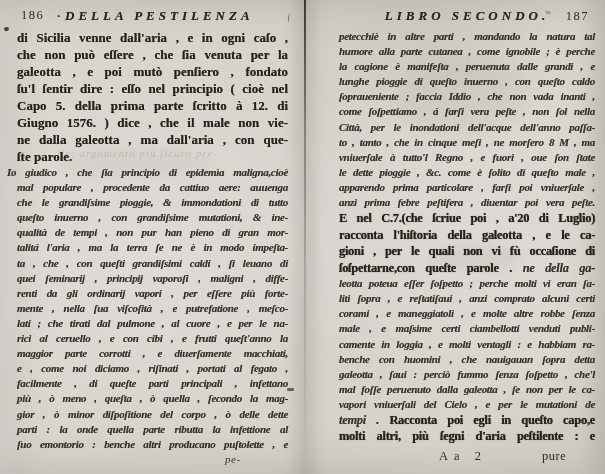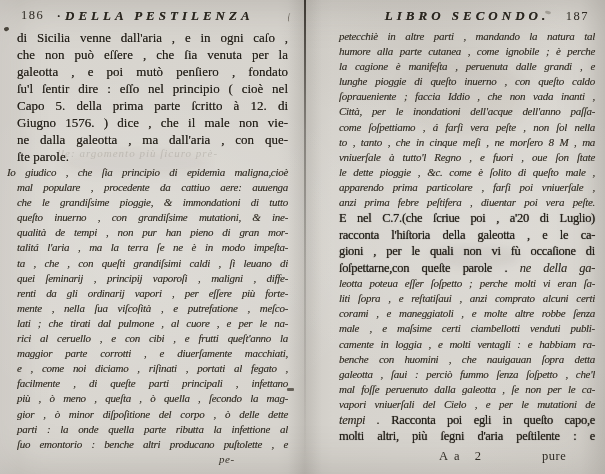--- a/index.html
+++ b/index.html
@@ -40,35 +40,35 @@
     font-style:italic; letter-spacing:4px; font-size:13px; font-weight:bold;
     color:#2a261f; text-shadow:0 0 .5px rgba(40,35,28,.6); white-space:nowrap;
   }
   .ornament { font-size:11px; margin-right:1px; color:#2a261f; }
   .right .header { justify-content:center; }
   .right .pagenum { position:absolute; right:6px; top:1px; }
 
   .body { margin-top:2px; }
   .line {
     white-space:nowrap; overflow:visible;
-    text-align:justify; text-align-last:justify;
+    text-align:justify; text-align-last:justify;font-weight:bold;
   }
   .line.short { text-align-last:left; }
   .ln-r { font-size:13px;  line-height:17px;   height:17px; }
   .ln-i { font-size:11px;  line-height:15.1px; height:15.1px; }
   .right .ln-r { font-size:12.5px; line-height:16.5px; height:16.5px; letter-spacing:-.3px; }
   .right .ln-i { letter-spacing:-.3px; }
   .left  .ln-i { letter-spacing:-.3px; }
 
   span.r { font-style:normal; color:#26221b; text-shadow:0 0 .5px rgba(35,30,24,.65); }
   span.i { font-style:italic; color:#363128; text-shadow:0 0 .4px rgba(50,45,36,.5); }
   .right span.r { text-shadow:0 0 .8px rgba(28,24,18,.8); }
 
   .catchword-left {
-    position:absolute; left:202px; top:445px; font-size:11px; font-style:italic;
+    position:absolute; left:208px; top:445px; font-size:11px; font-style:italic;
     color:#363128; letter-spacing:.5px;
   }
   .footer-right { position:absolute; left:0; top:441px; width:100%; height:16px; font-size:12.5px; }
   .sig { position:absolute; left:100px; letter-spacing:6px; color:#2e2a23; }
   .catchword-right { position:absolute; left:203px; color:#2e2a23; letter-spacing:.5px; }
 
   .ghost-line {
     position:absolute; left:40px; top:139px; font-size:11px; font-style:italic;
     color:rgba(60,54,44,.16); letter-spacing:1px; filter:blur(.4px); white-space:nowrap;
   }
@@ -142,22 +142,22 @@
     <div class="header">
       <span class="title">LIBRO SECONDO.</span>
       <span class="pagenum">187</span>
     </div>
     <div class="body" id="right-body">
         <div class="line ln-i"><span class="i">petecchiè in altre parti , mandando la natura tal</span></div>
         <div class="line ln-i"><span class="i">humore alla parte cutanea , come ignobile ; è perche</span></div>
         <div class="line ln-i"><span class="i">la cagione è manifeſta , peruenuta dalle grandi , e</span></div>
         <div class="line ln-i"><span class="i">lunghe pioggie di queſto inuerno , con queſto caldo</span></div>
         <div class="line ln-i"><span class="i">ſopraueniente ; faccia Iddio , che non vada inanti ,</span></div>
+        <div class="line ln-i"><span class="i">come ſoſpettiamo , á farſi vera peſte , non ſol nella</span></div>
         <div class="line ln-i"><span class="i">Città, per le inondationi dell'acque dell'anno paſſa-</span></div>
-        <div class="line ln-i"><span class="i">come ſoſpettiamo , á farſi vera peſte , non ſol nella</span></div>
         <div class="line ln-i"><span class="i">to , tanto , che in cinque meſi , ne morſero 8 M , ma</span></div>
         <div class="line ln-i"><span class="i">vniuerſale à tutto'l Regno , e fuori , oue ſon ſtate</span></div>
         <div class="line ln-i"><span class="i">le dette pioggie , &amp;c. come è ſolito di queſto male ,</span></div>
         <div class="line ln-i"><span class="i">apparendo prima particolare , farſi poi vniuerſale ,</span></div>
         <div class="line ln-i"><span class="i">anzi prima febre peſtifera , diuentar poi vera peſte.</span></div>
         <div class="line ln-r"><span class="r">E nel C.7.(che ſcriue poi , a'20 di Luglio)</span></div>
         <div class="line ln-r"><span class="r">racconta l'hiſtoria della galeotta , e le ca-</span></div>
         <div class="line ln-r"><span class="r">gioni , per le quali non vi fù occaſione di</span></div>
         <div class="line ln-r"><span class="r">ſoſpettarne,con queſte parole . </span><span class="i">ne della ga-</span></div>
         <div class="line ln-i"><span class="i">leotta poteua eſſer ſoſpetto ; perche molti vi eran ſa-</span></div>

